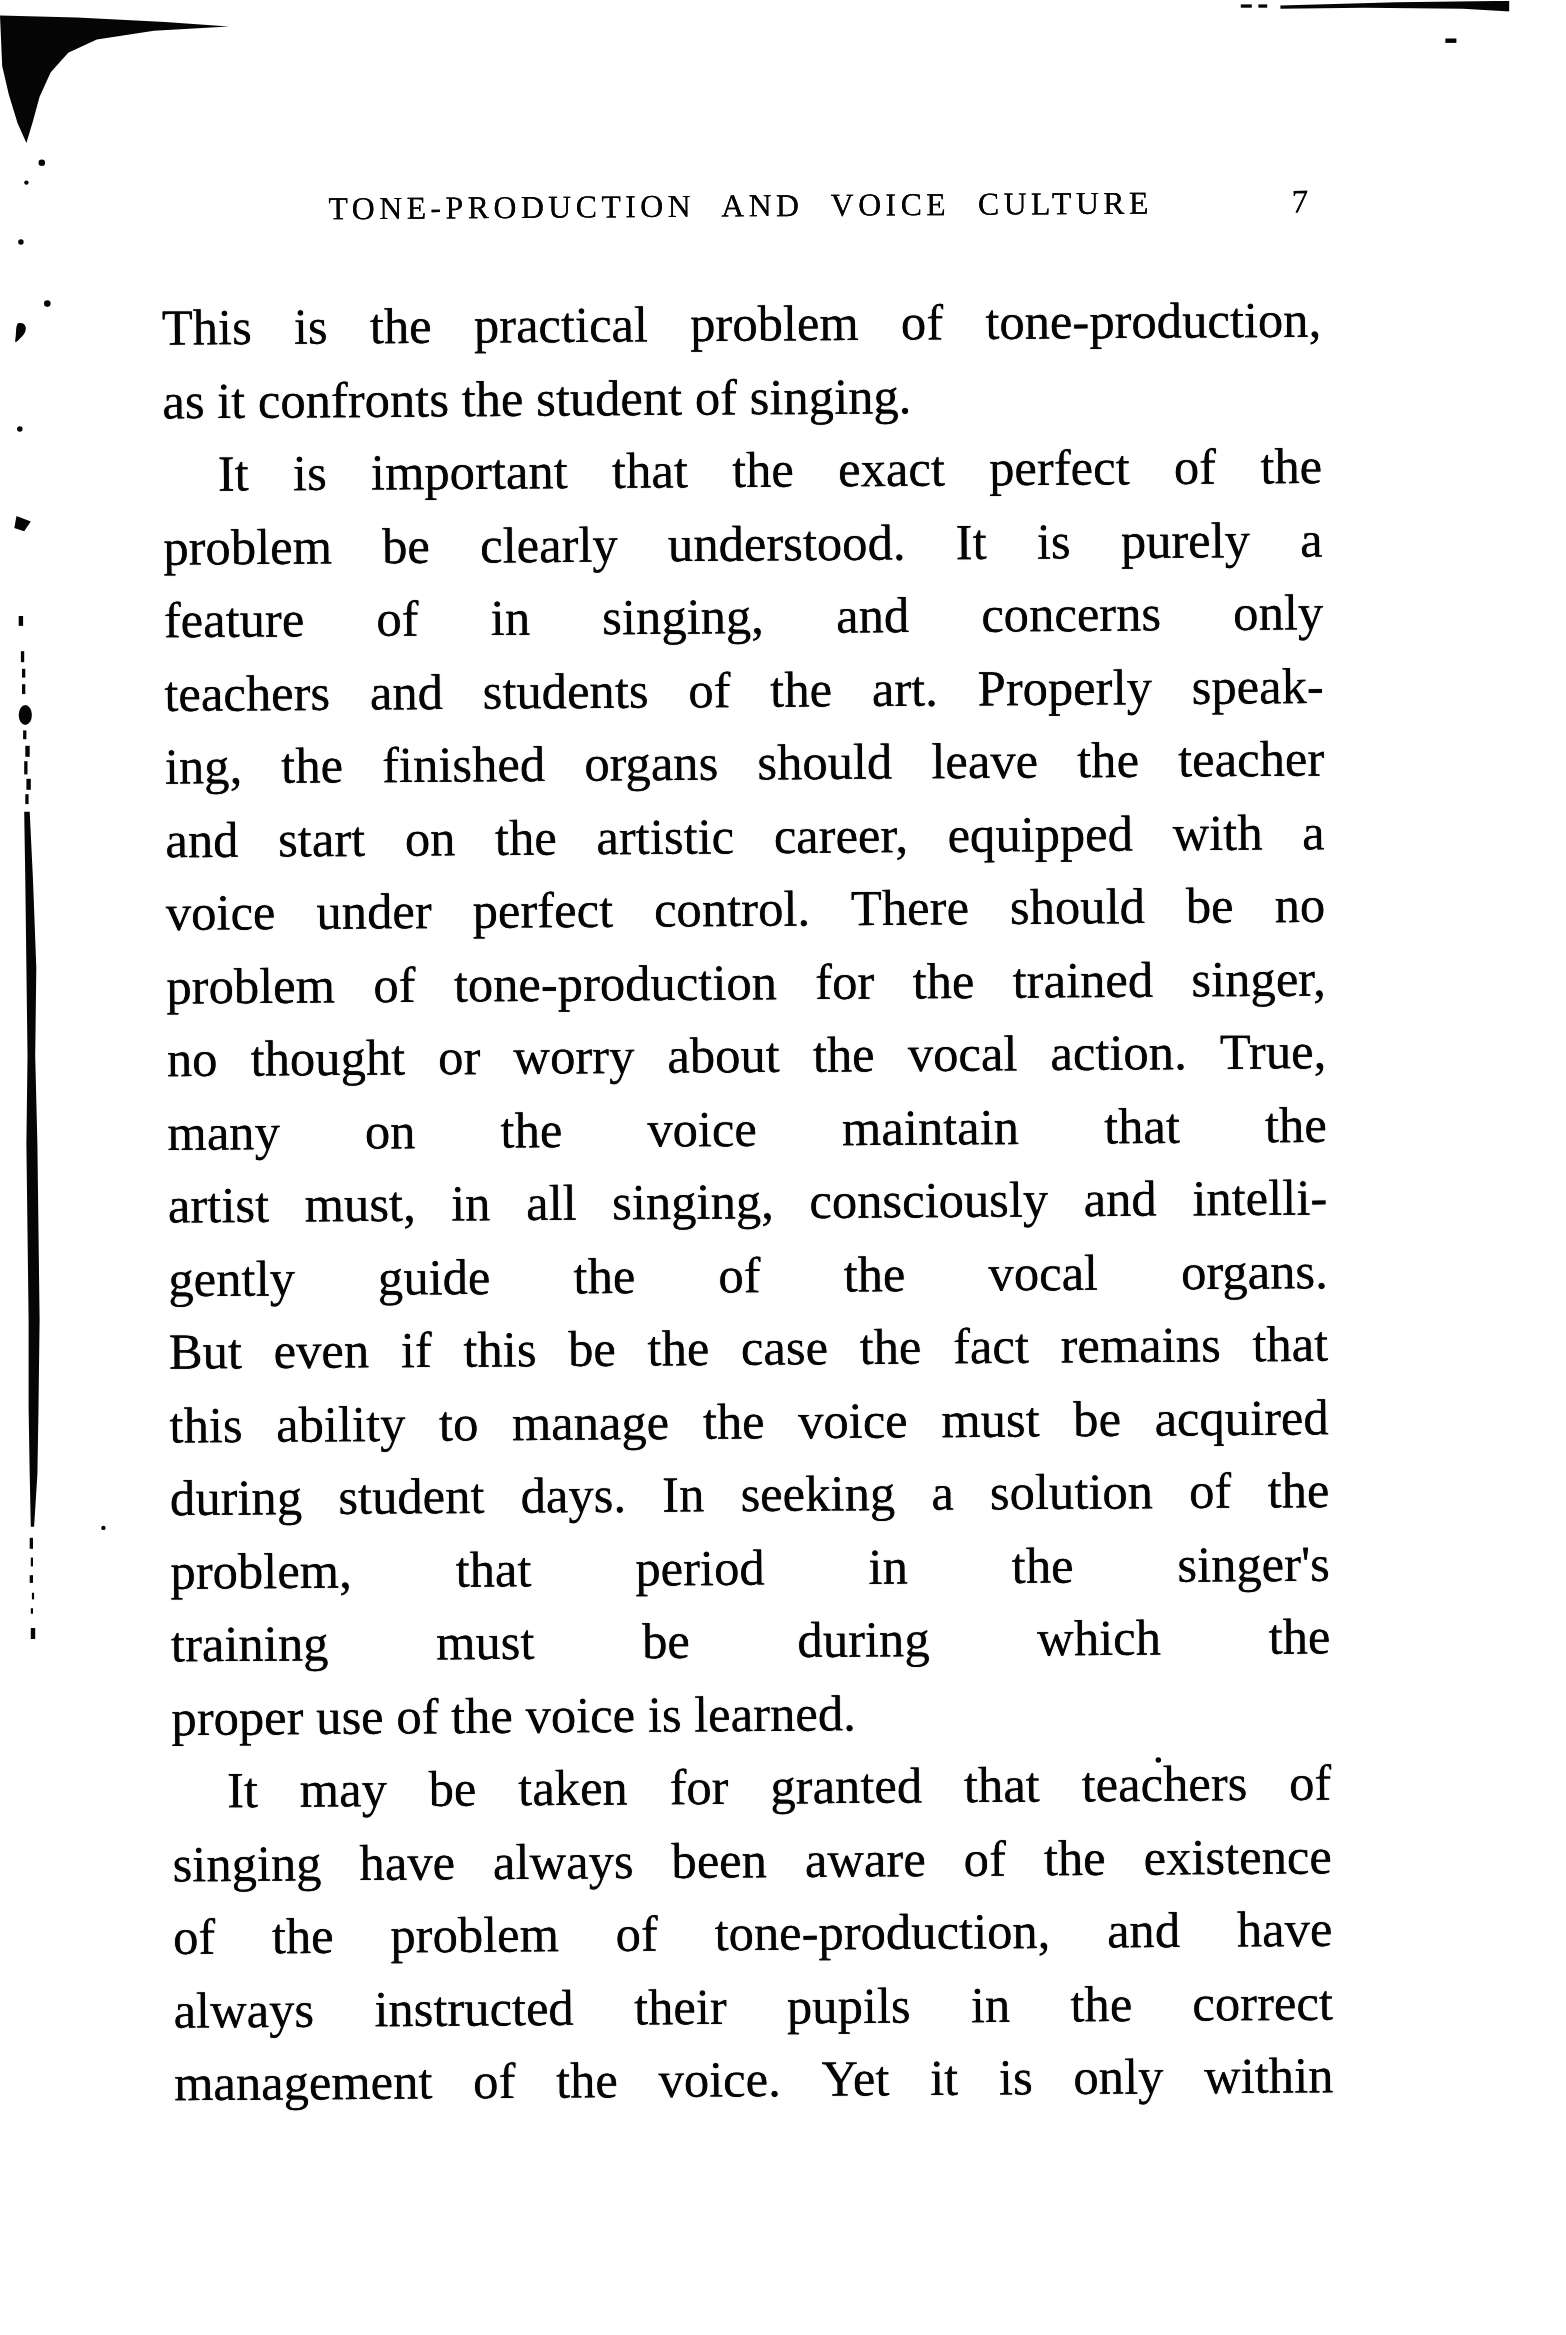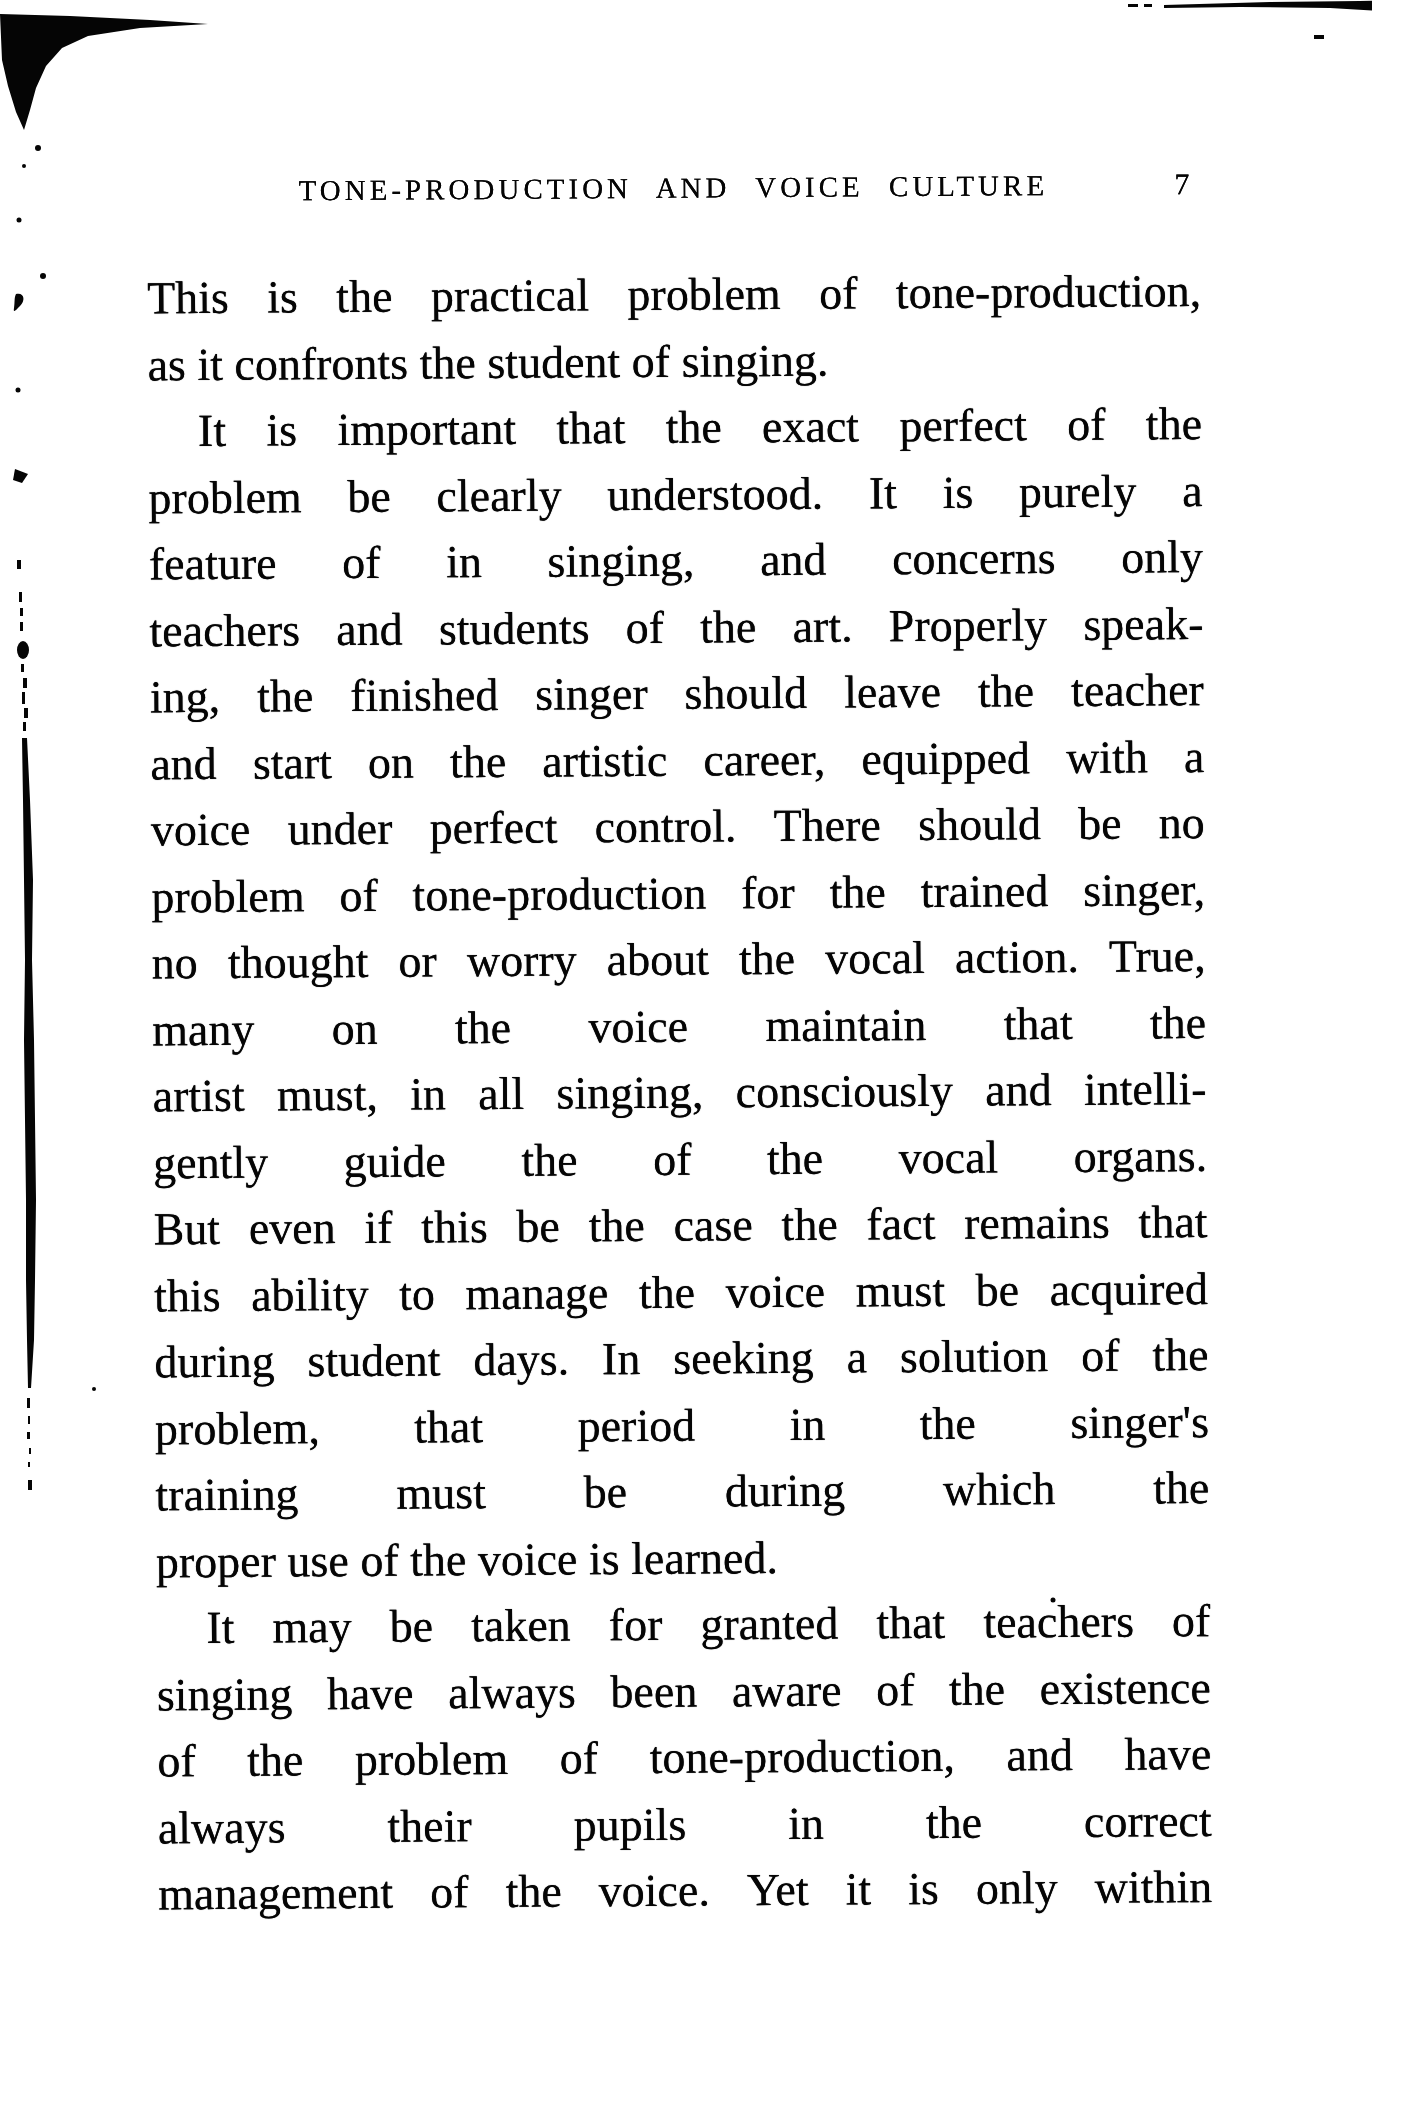--- a/index.html
+++ b/index.html
@@ -134,21 +134,21 @@
           <span>of</span>
           <span>the</span>
           <span>art.</span>
           <span>Properly</span>
           <span>speak-</span>
         </div>
       <div class="line jline">
           <span>ing,</span>
           <span>the</span>
           <span>finished</span>
-          <span>singer</span>
+          <span>organs</span>
           <span>should</span>
           <span>leave</span>
           <span>the</span>
           <span>teacher</span>
         </div>
       <div class="line jline">
           <span>and</span>
           <span>start</span>
           <span>on</span>
           <span>the</span>
@@ -293,20 +293,21 @@
           <span>of</span>
           <span>the</span>
           <span>problem</span>
           <span>of</span>
           <span>tone-production,</span>
           <span>and</span>
           <span>have</span>
         </div>
       <div class="line jline">
           <span>always</span>
+          <span>instructed</span>
           <span>their</span>
           <span>pupils</span>
           <span>in</span>
           <span>the</span>
           <span>correct</span>
         </div>
       <div class="line jline">
           <span>management</span>
           <span>of</span>
           <span>the</span>

